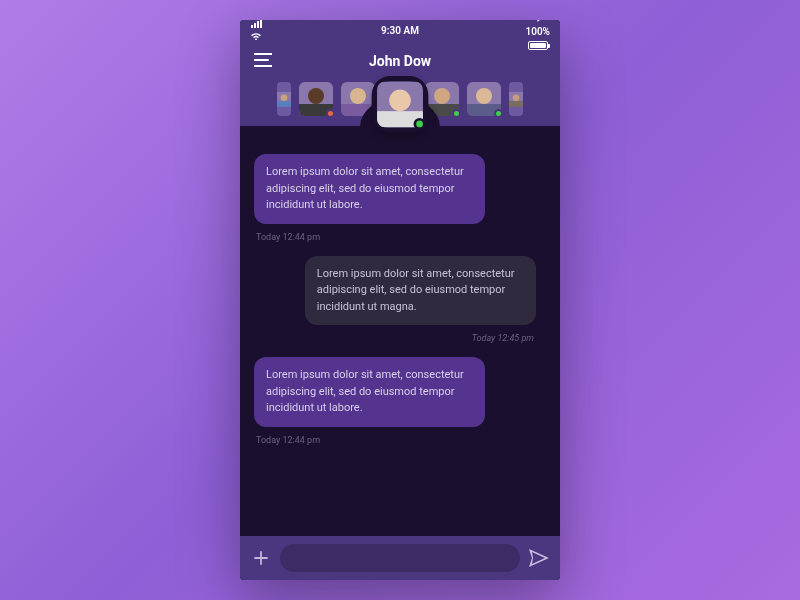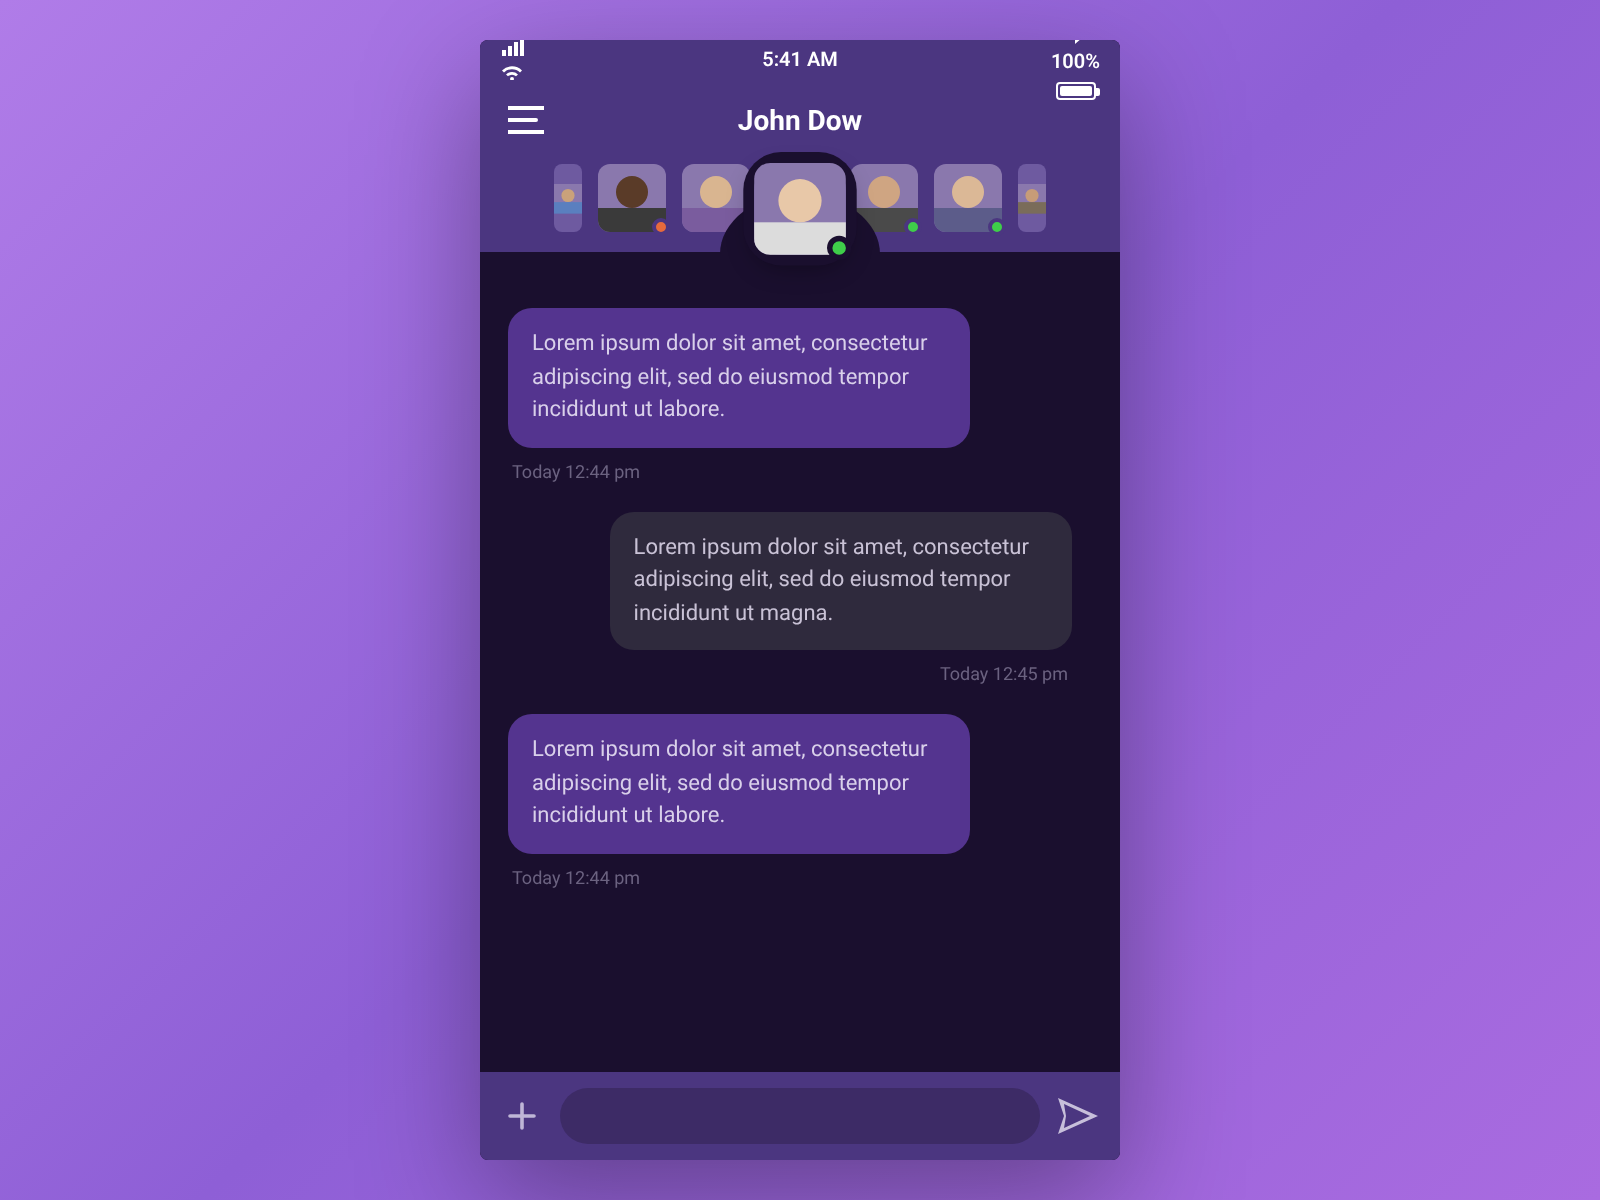--- a/index.html
+++ b/index.html
@@ -99,21 +99,21 @@
   .bubble {
     max-width: 82%; padding: 10px 12px; border-radius: 12px;
     font-size: 11px; line-height: 1.5; color: #c9c2d6;
   }
   .bubble.incoming { background: #54348f; align-self: flex-start; color: #d9d0ea; }
   .bubble.outgoing { background: #2f2a3d; align-self: flex-end; color: #c9c2d6; }
   .timestamp {
     font-size: 9px; color: #6b6280; margin: 2px 2px 8px 2px;
   }
   .timestamp.left { align-self: flex-start; text-align: right; }
-  .timestamp.right { align-self: flex-end; }
+  .timestamp.right { align-self: flex-end; font-style: italic; }
 
   
   .input-bar {
     height: 44px; background: #4b3680; display: flex; align-items: center;
     gap: 8px; padding: 0 10px;
   }
   .plus-btn, .send-btn { cursor: pointer; color: #bfb6d6; width: 22px; height: 22px; display:flex; align-items:center; justify-content:center; }
   .msg-input {
     flex: 1; height: 28px; border-radius: 14px; background: #3d2b66;
     border: none; outline: none; padding: 0 12px; color: #fff; font-size: 12px;
@@ -129,21 +129,21 @@
       <span class="signal-bars">
           <span></span>
           <span></span>
           <span></span>
           <span></span>
         </span>
       <svg class="wifi" viewBox="0 0 12 9">
           <path d="M6 8.5a1 1 0 100-2 1 1 0 000 2zM3 5.2a4.5 4.5 0 016 0l-1 .9a3 3 0 00-4 0l-1-.9zM1 3.2a7.2 7.2 0 0110 0l-1 1a5.8 5.8 0 00-8 0l-1-1z" fill="#fff"></path>
         </svg>
     </div>
-    <div class="status-center">5:41 AM</div>
+    <div class="status-center">9:30 AM</div>
     <div class="status-right">
       <svg width="7" height="11" viewBox="0 0 7 11">
           <path d="M3.5 0v4.5L1 2.5 0.3 3.2 3 5.5 0.3 7.8 1 8.5 3.5 6.5V11L7 8 4.5 5.5 7 3 3.5 0z" fill="#fff"></path>
         </svg>
       <span>100%</span>
       <span class="battery"></span>
     </div>
   </div>
 
   <div class="header">

